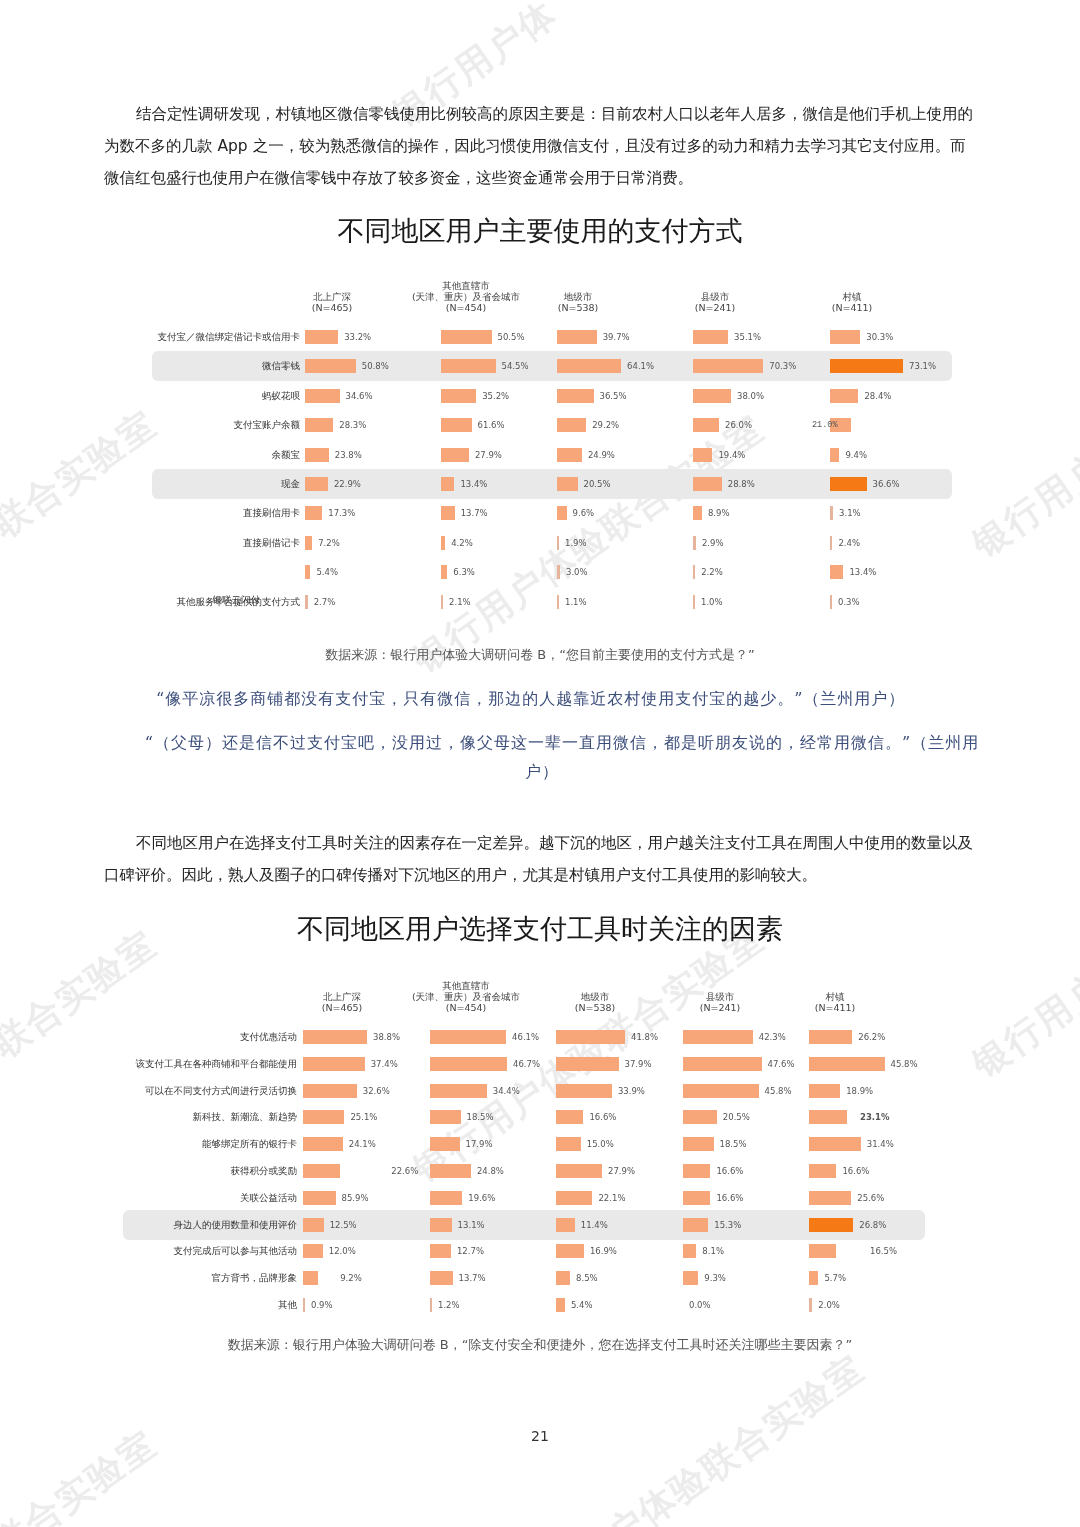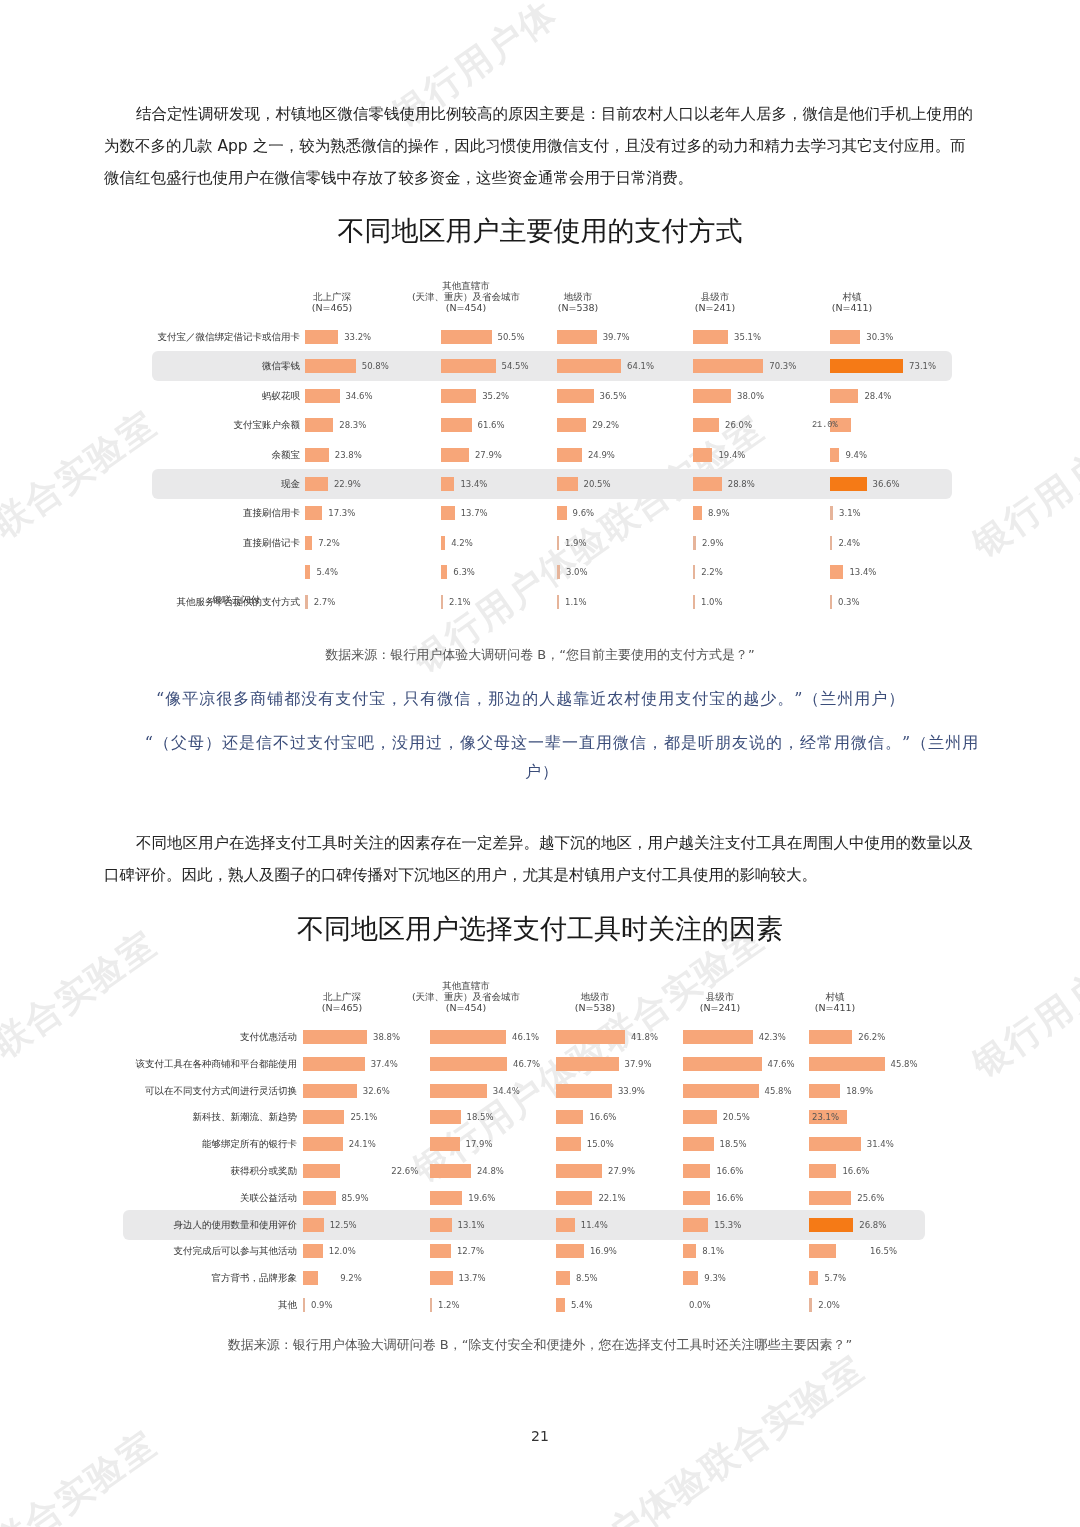--- a/index.html
+++ b/index.html
@@ -245,21 +245,21 @@
       <div class="row-label" style="right: 783px; width: 240px;">新科技、新潮流、新趋势</div>
       <div class="bar" style="left: 303px; width: 41.415px;"></div>
       <div class="val" style="left: 350.415px;">25.1%</div>
       <div class="bar" style="left: 430px; width: 30.525px;"></div>
       <div class="val" style="left: 466.525px;">18.5%</div>
       <div class="bar" style="left: 556px; width: 27.39px;"></div>
       <div class="val" style="left: 589.39px;">16.6%</div>
       <div class="bar" style="left: 683px; width: 33.825px;"></div>
       <div class="val" style="left: 722.825px;">20.5%</div>
       <div class="bar" style="left: 809px; width: 38.115px;"></div>
-      <div class="val" style="left: 812px;">23.1%</div>
+      <div class="val" style="left: 860px; font-weight: bold;">23.1%</div>
     </div>
     <div class="row" style="top: 1133.2px;">
       <div class="row-label" style="right: 783px; width: 240px;">能够绑定所有的银行卡</div>
       <div class="bar" style="left: 303px; width: 39.765px;"></div>
       <div class="val" style="left: 348.765px;">24.1%</div>
       <div class="bar" style="left: 430px; width: 29.535px;"></div>
       <div class="val" style="left: 465.535px;">17.9%</div>
       <div class="bar" style="left: 556px; width: 24.75px;"></div>
       <div class="val" style="left: 586.75px;">15.0%</div>
       <div class="bar" style="left: 683px; width: 30.525px;"></div>

